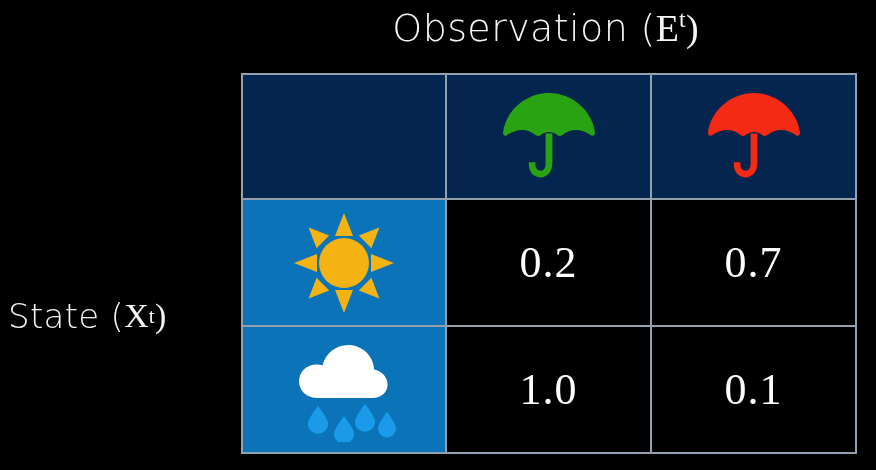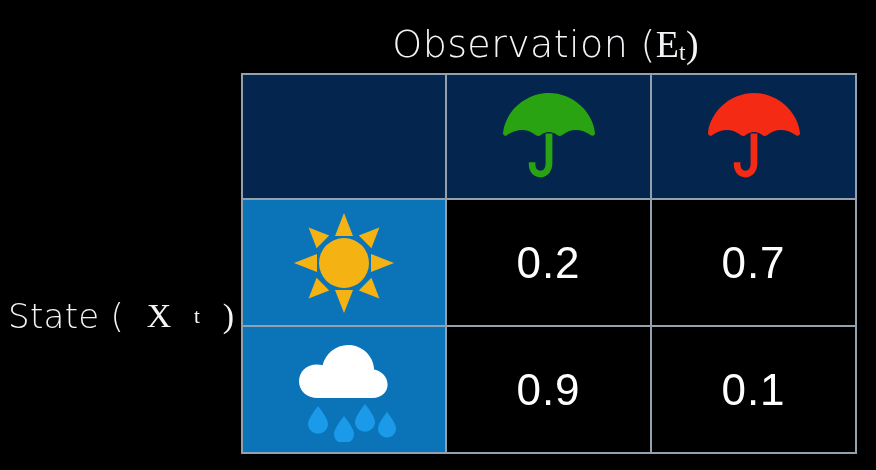--- a/index.html
+++ b/index.html
@@ -17,21 +17,21 @@
   }
 
   
   #observation-label {
     position: absolute;
     left: 241px;
     top: 6px;
     width: 609px;
     height: 60px;
     display: flex;
-    align-items: flex-end;
+    align-items: flex-start;
     justify-content: center;
     color: #f2f4f7;
     font-family: "DejaVu Sans", sans-serif;
     font-size: 38px;
     font-weight: 300;
     letter-spacing: 0.4px;
     white-space: nowrap;
   }
   #observation-label .serif-var {
     font-family: "Liberation Serif", serif;
@@ -41,21 +41,21 @@
 
   
   #state-label {
     position: absolute;
     left: 8px;
     top: 292px;
     width: 226px;
     height: 48px;
     display: flex;
     align-items: center;
-    justify-content: space-between;
+    justify-content: flex-start;
     color: #f2f4f7;
     font-family: "DejaVu Sans", sans-serif;
     font-size: 34px;
     font-weight: 300;
     letter-spacing: 0.3px;
     white-space: nowrap;
   }
   #state-label .serif-var {
     font-family: "Liberation Serif", serif;
     font-size: 34px;
@@ -91,21 +91,21 @@
   .row-head   { height: 125px; }
   .row-data   { height: 127px; }
 
   .cell-corner { background: #04254d; }
   .cell-obs    { background: #04254d; }
   .cell-state  { background: #0b74b8; }
   .cell-value  { background: #000000; }
 
   .value-text {
     color: #ffffff;
-    font-family: Liberation Sans, sans-serif;
+    font-family: Liberation Serif, serif;
     font-size: 44px;
     line-height: 1;
     letter-spacing: 1px;
   }
 
   .icon-wrap {
     width: 100%;
     height: 100%;
     display: flex;
     align-items: center;
@@ -190,21 +190,21 @@
             <g fill="#1a9ae8">
               <path d="M30 68 C30 68 20 80 20 86 C20 91.5 24.4 95.6 30 95.6 C35.6 95.6 40 91.5 40 86 C40 80 30 68 30 68 Z"></path>
               <path d="M56 78 C56 78 46 90 46 96 C46 101.5 50.4 105.6 56 105.6 C61.6 105.6 66 101.5 66 96 C66 90 56 78 56 78 Z"></path>
               <path d="M77 66 C77 66 67 78 67 84 C67 89.5 71.4 93.6 77 93.6 C82.6 93.6 87 89.5 87 84 C87 78 77 66 77 66 Z"></path>
               <path d="M99 74 C99 74 90 85 90 90.5 C90 95.6 94 99.4 99 99.4 C104 99.4 108 95.6 108 90.5 C108 85 99 74 99 74 Z"></path>
             </g>
           </svg>
         </div>
       </td>
       <td class="cell-value col-val">
-        <span class="value-text">0.9</span>
+        <span class="value-text">1.0</span>
       </td>
       <td class="cell-value col-val">
         <span class="value-text">0.1</span>
       </td>
     </tr>
 
   </tbody>
 </table>
 
 </body></html>

